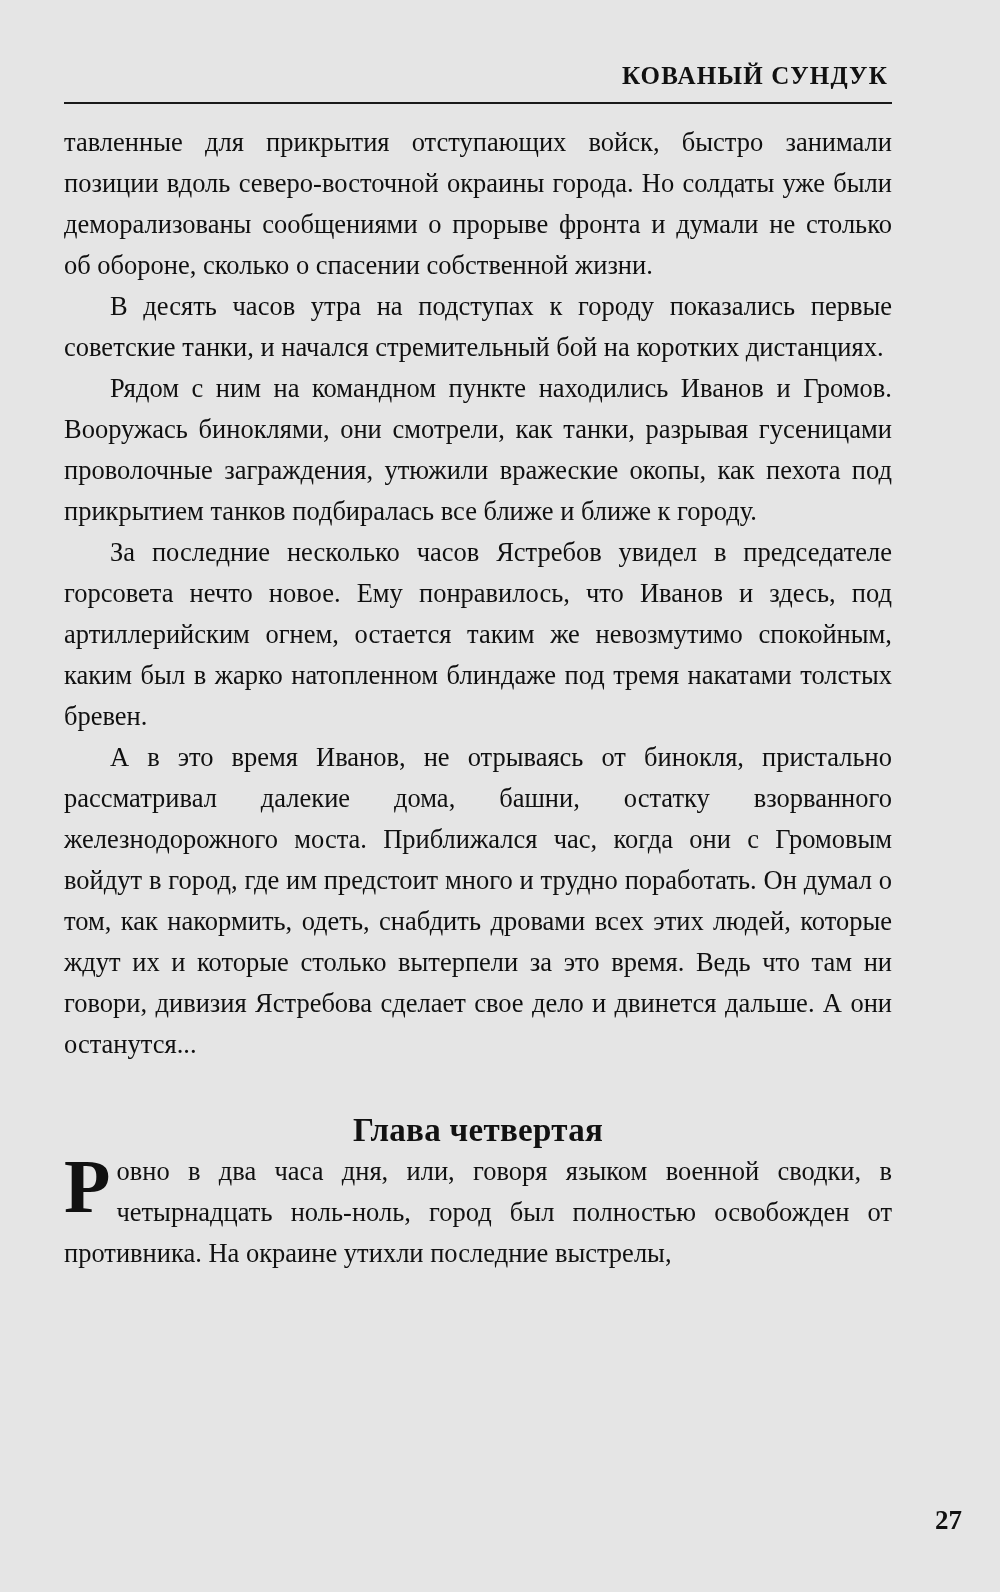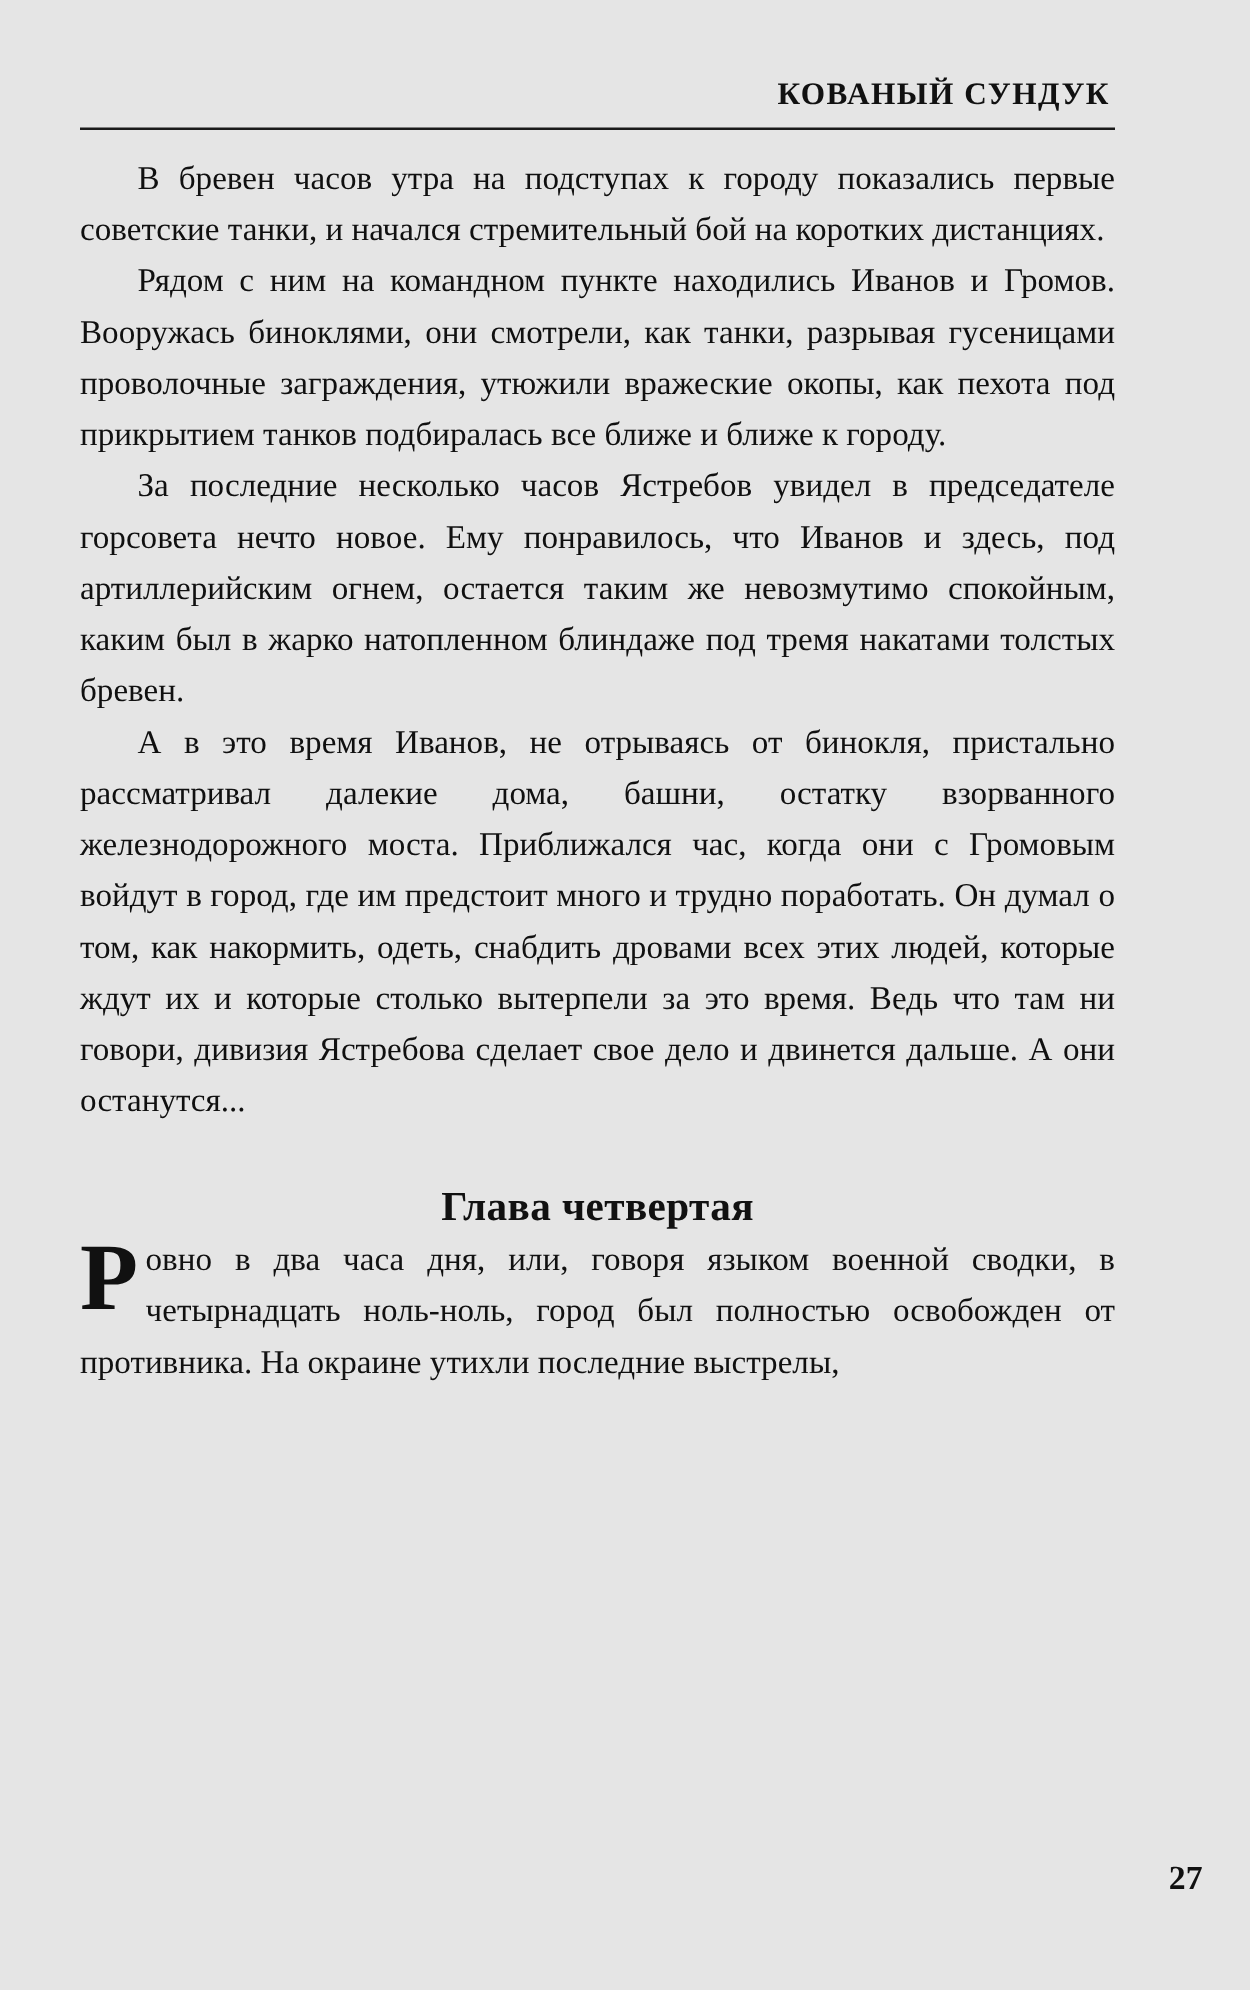--- a/index.html
+++ b/index.html
@@ -89,40 +89,41 @@
     font-family: "Liberation Serif", serif;
     font-weight: bold;
     font-size: 76px;
     line-height: 62px;
     padding: 2px 6px 0 0;
     margin-top: 2px;
   }
   .page-number {
     position: absolute;
     right: 68px;
-    bottom: 74px;
+    bottom: 56px;
     font-family: "Liberation Serif", serif;
     font-weight: bold;
     font-size: 27px;
     color: #111;
     margin-left: 15px;
   }
 </style>
 </head>
 <body>
 
 <div class="page">
 
   <div class="content">
 
     <div class="running-head">КОВАНЫЙ СУНДУК</div>
     <hr class="rule">
 
     <div class="body-text">
-      <p class="indent">В бревен часов утра на подступах к городу показались первые советские танки, и начался стремительный бой на коротких дистанциях.</p>
+      <p>тавленные для прикрытия отступающих войск, быстро занимали позиции вдоль северо-восточной окраины города. Но солдаты уже были деморализованы сообщениями о прорыве фронта и думали не столько об обороне, сколько о спасении собственной жизни.</p>
+      <p class="indent">В десять часов утра на подступах к городу показались первые советские танки, и начался стремительный бой на коротких дистанциях.</p>
       <p class="indent">Рядом с ним на командном пункте находились Иванов и Громов. Вооружась биноклями, они смотрели, как танки, разрывая гусеницами проволочные заграждения, утюжили вражеские окопы, как пехота под прикрытием танков подбиралась все ближе и ближе к городу.</p>
       <p class="indent">За последние несколько часов Ястребов увидел в председателе горсовета нечто новое. Ему понравилось, что Иванов и здесь, под артиллерийским огнем, остается таким же невозмутимо спокойным, каким был в жарко натопленном блиндаже под тремя накатами толстых бревен.</p>
       <p class="indent">А в это время Иванов, не отрываясь от бинокля, пристально рассматривал далекие дома, башни, остатку взорванного железнодорожного моста. Приближался час, когда они с Громовым войдут в город, где им предстоит много и трудно поработать. Он думал о том, как накормить, одеть, снабдить дровами всех этих людей, которые ждут их и которые столько вытерпели за это время. Ведь что там ни говори, дивизия Ястребова сделает свое дело и двинется дальше. А они останутся...</p>
     </div>
 
     <div class="chapter-block">
       <div class="chapter-title">Глава четвертая</div>
     </div>
 
     <p class="dropcap-para">

